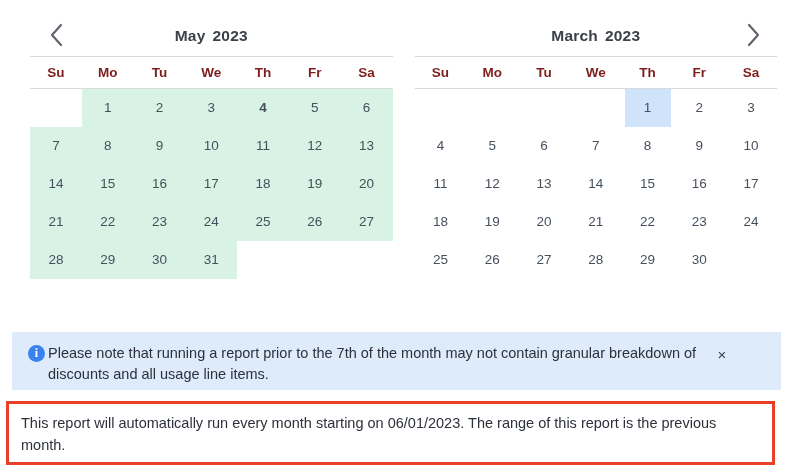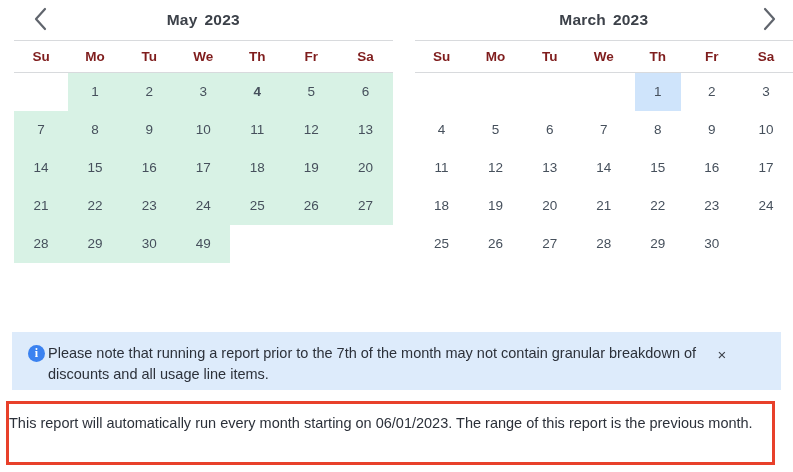--- a/index.html
+++ b/index.html
@@ -15,21 +15,21 @@
 
   #root {
     position: relative;
     width: 793px;
     height: 472px;
   }
 
   
   .calendars {
     display: flex;
-    padding: 0;
+    padding: 16px;
   }
 
   .cal {
     width: 380px;
     position: relative;
   }
   .cal.left  { margin-left: 14px; margin-right: 22px; }
   .cal.right { margin-left: 0px; }
 
   .cal-head {
@@ -169,21 +169,21 @@
 
   
   .schedule-box {
     position: absolute;
     left: 6px;
     top: 401px;
     width: 769px;
     height: 64px;
     border: 3px solid #e8402a;
     background: #ffffff;
-    padding: 8px 0;
+    padding: 8px 12px;
   }
   .schedule-text {
     font-size: 14.5px;
     line-height: 22px;
     color: #2c313a;
   }
 </style>
 </head>
 <body>
 
@@ -248,21 +248,21 @@
               <td class="in-range">23</td>
               <td class="in-range">24</td>
               <td class="in-range">25</td>
               <td class="in-range">26</td>
               <td class="in-range">27</td>
             </tr>
             <tr>
               <td class="in-range">28</td>
               <td class="in-range">29</td>
               <td class="in-range">30</td>
-              <td class="in-range">49</td>
+              <td class="in-range">31</td>
               <td class="empty"></td>
               <td class="empty"></td>
               <td class="empty"></td>
             </tr>
           </tbody>
       </table>
     </div>
 
     <div class="cal right">
       <div class="cal-head">

